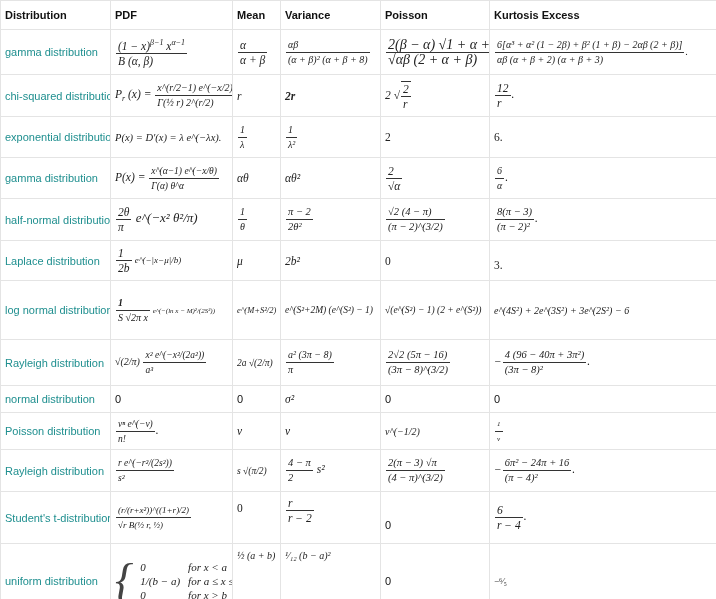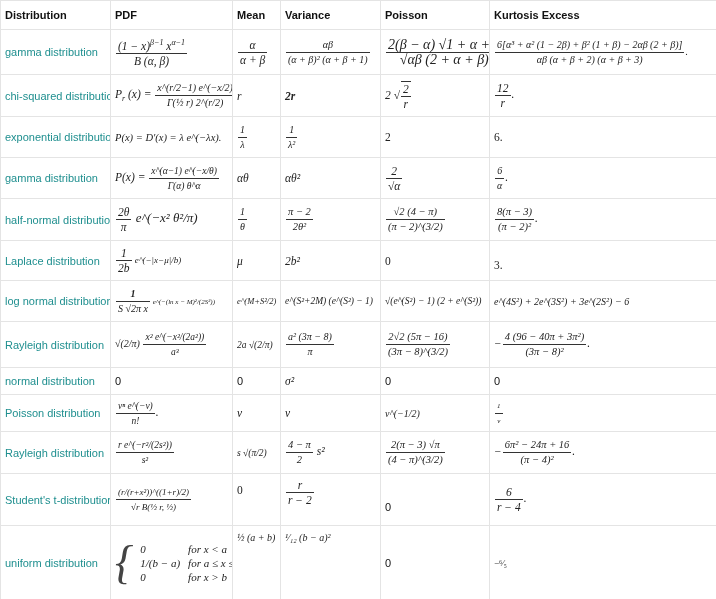--- a/index.html
+++ b/index.html
@@ -35,21 +35,21 @@
     font-family: "Liberation Serif", serif;
     font-size: 11.5px;
     color: #222;
   }
   td.plain {
     font-family: "Liberation Sans", sans-serif;
     font-size: 11px;
     color: #111;
   }
   .ital { font-style: italic; }
-  .frac { display: inline-block; vertical-align: middle; text-align: center; margin: 0 1px; }
+  .frac { display: inline-block; vertical-align: middle; margin: 0 1px; }
   .frac > span { display: block; padding: 0 2px; line-height: 14px; }
   .frac > span.num { border-bottom: 1px solid #333; }
   sup { font-size: 8px; }
   .piece { display: inline-block; vertical-align: middle; }
   .piece .brace { font-size: 46px; line-height: 46px; vertical-align: middle; font-weight: 100; color:#444; }
   .piece table td { border: none; padding: 1px 4px; font-family: "Liberation Serif", serif; font-size: 11px; }
 </style>
 </head>
 <body>
 
@@ -79,21 +79,21 @@
       <td class="math ital">
         <span class="frac">
           <span class="num"><span>(1 − x)</span><sup>β−1</sup><span> x</span><sup>α−1</sup></span>
           <span>B (α, β)</span>
         </span>
       </td>
       <td class="math ital">
         <span class="frac"><span class="num">α</span><span>α + β</span></span>
       </td>
       <td class="math ital" style="font-size:10px">
-        <span class="frac"><span class="num">αβ</span><span>(α + β)² (α + β + 1)</span></span>
+        <span class="frac"><span class="num">αβ</span><span>(α + β)² (α + β + 8)</span></span>
       </td>
       <td class="math ital" style="font-size:14px">
         <span class="frac"><span class="num">2(β − α) √1 + α + β</span><span>√αβ  (2 + α + β)</span></span>
       </td>
       <td class="math ital" style="font-size:10px">
         <span class="frac"><span class="num">6[α³ + α² (1 − 2β) + β² (1 + β) − 2αβ (2 + β)]</span><span>αβ (α + β + 2) (α + β + 3)</span></span><span>.</span>
       </td>
     </tr>
 
     <tr style="height:42px">
@@ -163,21 +163,21 @@
       <td class="name">Laplace distribution</td>
       <td class="math ital">
         <span class="frac"><span class="num">1</span><span>2b</span></span><span style="font-size:9px"> e^(−|x−μ|/b)</span>
       </td>
       <td class="math ital">μ</td>
       <td class="math ital">2b²</td>
       <td class="math">0</td>
       <td class="math" style="padding-top:8px">3.</td>
     </tr>
 
-    <tr style="height:41px">
+    <tr style="height:59px">
       <td class="name">log normal distribution</td>
       <td class="math ital">
         <span class="frac" style="font-size:10px"><span class="num" style="font-weight:bold">1</span><span>S √2π  x</span></span><span style="font-size:7px"> e^(−(ln x − M)²/(2S²))</span>
       </td>
       <td class="math ital" style="font-size:8.5px">e^(M+S²/2)</td>
       <td class="math ital" style="font-size:9.5px">e^(S²+2M) (e^(S²) − 1)</td>
       <td class="math ital" style="font-size:9.5px">√(e^(S²) − 1) (2 + e^(S²))</td>
       <td class="math ital" style="font-size:10px">e^(4S²) + 2e^(3S²) + 3e^(2S²) − 6</td>
     </tr>
 

